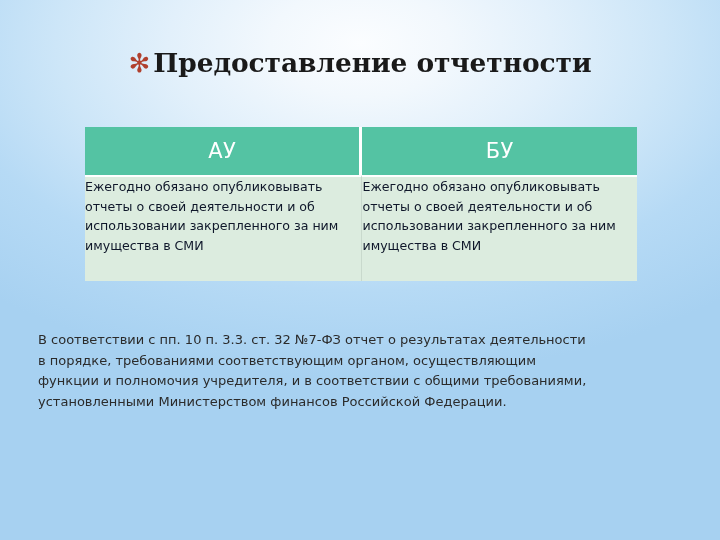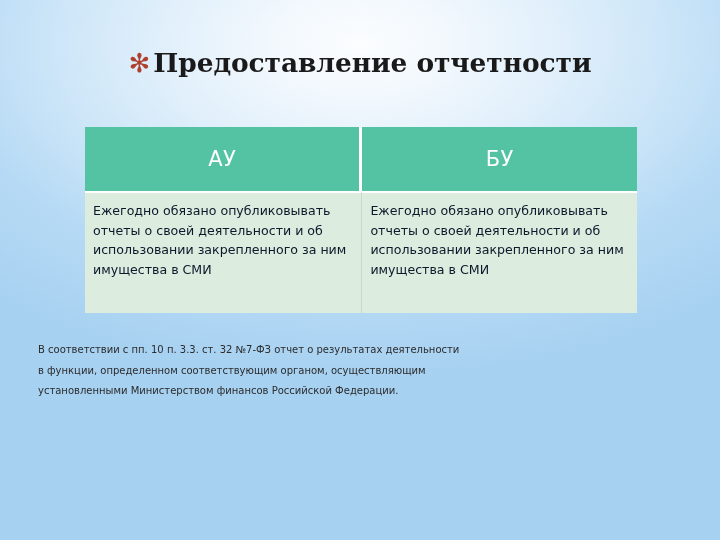--- a/index.html
+++ b/index.html
@@ -65,21 +65,21 @@
     left: 85px;
     top: 127px;
     width: 552px;
     border-collapse: separate;
     border-spacing: 0;
     table-layout: fixed;
   }
   #compare-table th,
   #compare-table td {
     width: 50%;
-    padding: 8px;
+    padding: 0;
     vertical-align: top;
   }
 
   .hd-cell {
     height: 48px;
     background: #54c3a3;
     color: #ffffff;
     text-align: center;
     font-family: "DejaVu Sans", sans-serif;
     font-size: 21px;
@@ -99,24 +99,24 @@
     padding: 9px 8px 12px 11px;
     height: 104px;
     border-top: 2px solid #ffffff;
   }
   .body-left  { border-right: 1px solid #c9d9cd; }
 
   
   #note-paragraph {
     position: absolute;
     left: 38px;
-    top: 340px;
+    top: 330px;
     width: 650px;
     font-family: "DejaVu Sans", sans-serif;
-    font-size: 10px;
+    font-size: 13px;
     line-height: 20.7px;
     color: #2b2b2b;
   }
   #note-paragraph .ln { display: block; white-space: nowrap; }
 </style>
 </head>
 <body>
 
 <div id="slide">
 
@@ -134,17 +134,18 @@
     <tbody>
       <tr>
         <td class="body-cell body-left">Ежегодно обязано опубликовывать отчеты о своей деятельности и об использовании закрепленного за ним имущества в СМИ</td>
         <td class="body-cell body-right">Ежегодно обязано опубликовывать отчеты о своей деятельности и об использовании закрепленного за ним имущества в СМИ</td>
       </tr>
     </tbody>
   </table>
 
   <div id="note-paragraph">
     <span class="ln">В соответствии с пп. 10 п. 3.3. ст. 32 №7-ФЗ отчет о результатах деятельности</span>
-    <span class="ln">в функции, определенном соответствующим органом, осуществляющим</span>
+    <span class="ln">в порядке, требованиями соответствующим органом, осуществляющим</span>
+    <span class="ln">функции и полномочия учредителя, и в соответствии с общими требованиями,</span>
     <span class="ln">установленными Министерством финансов Российской Федерации.</span>
   </div>
 
 </div>
 
 </body></html>

